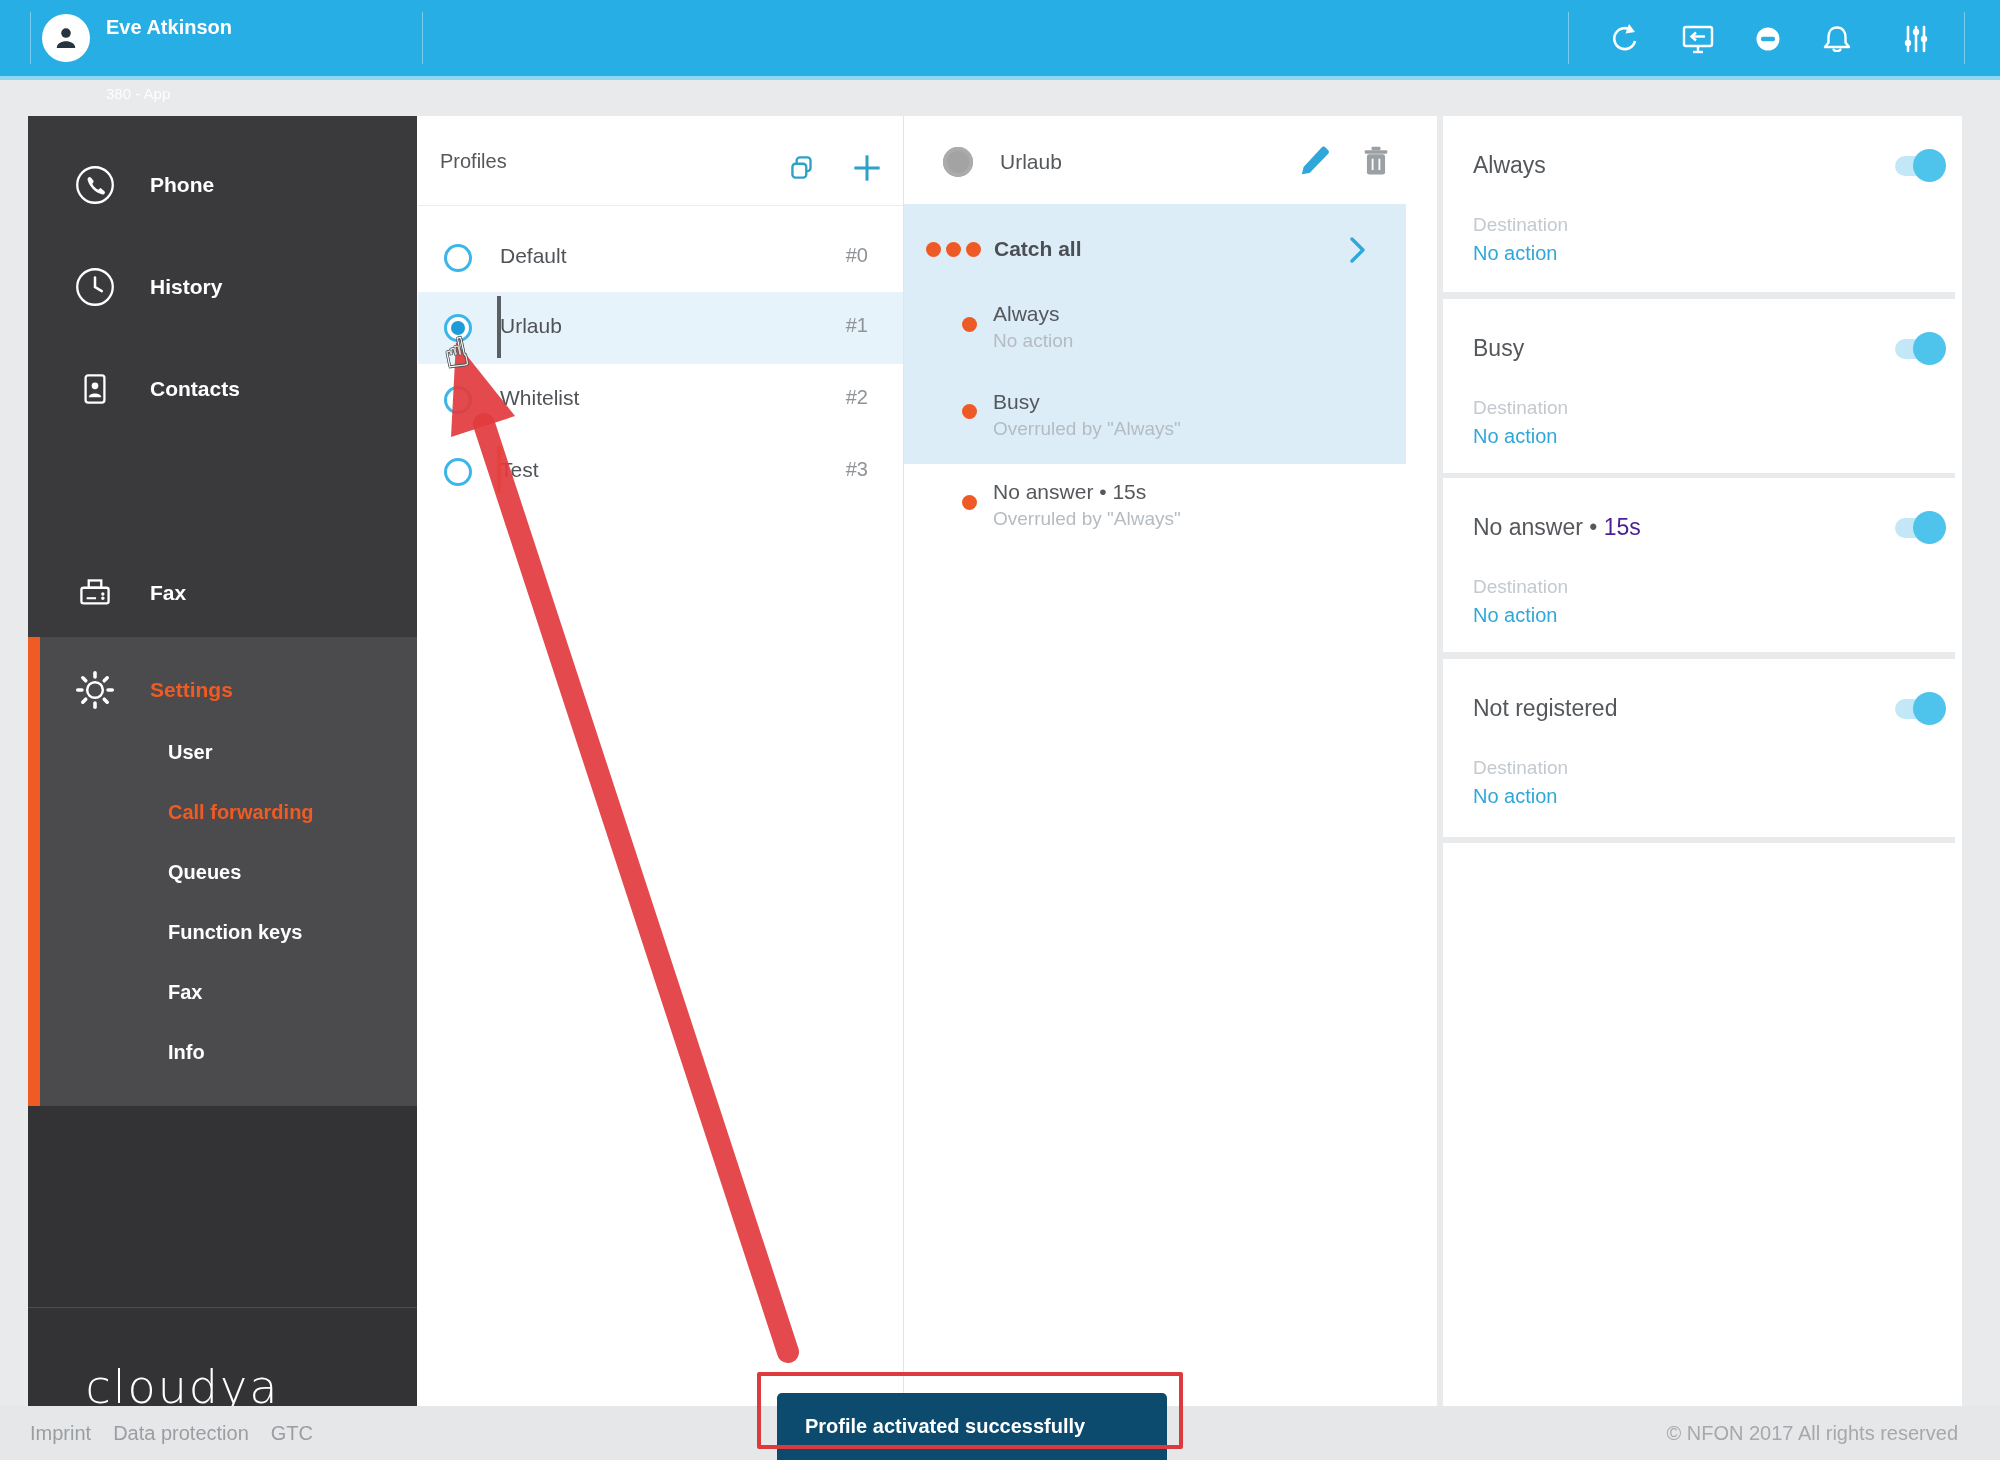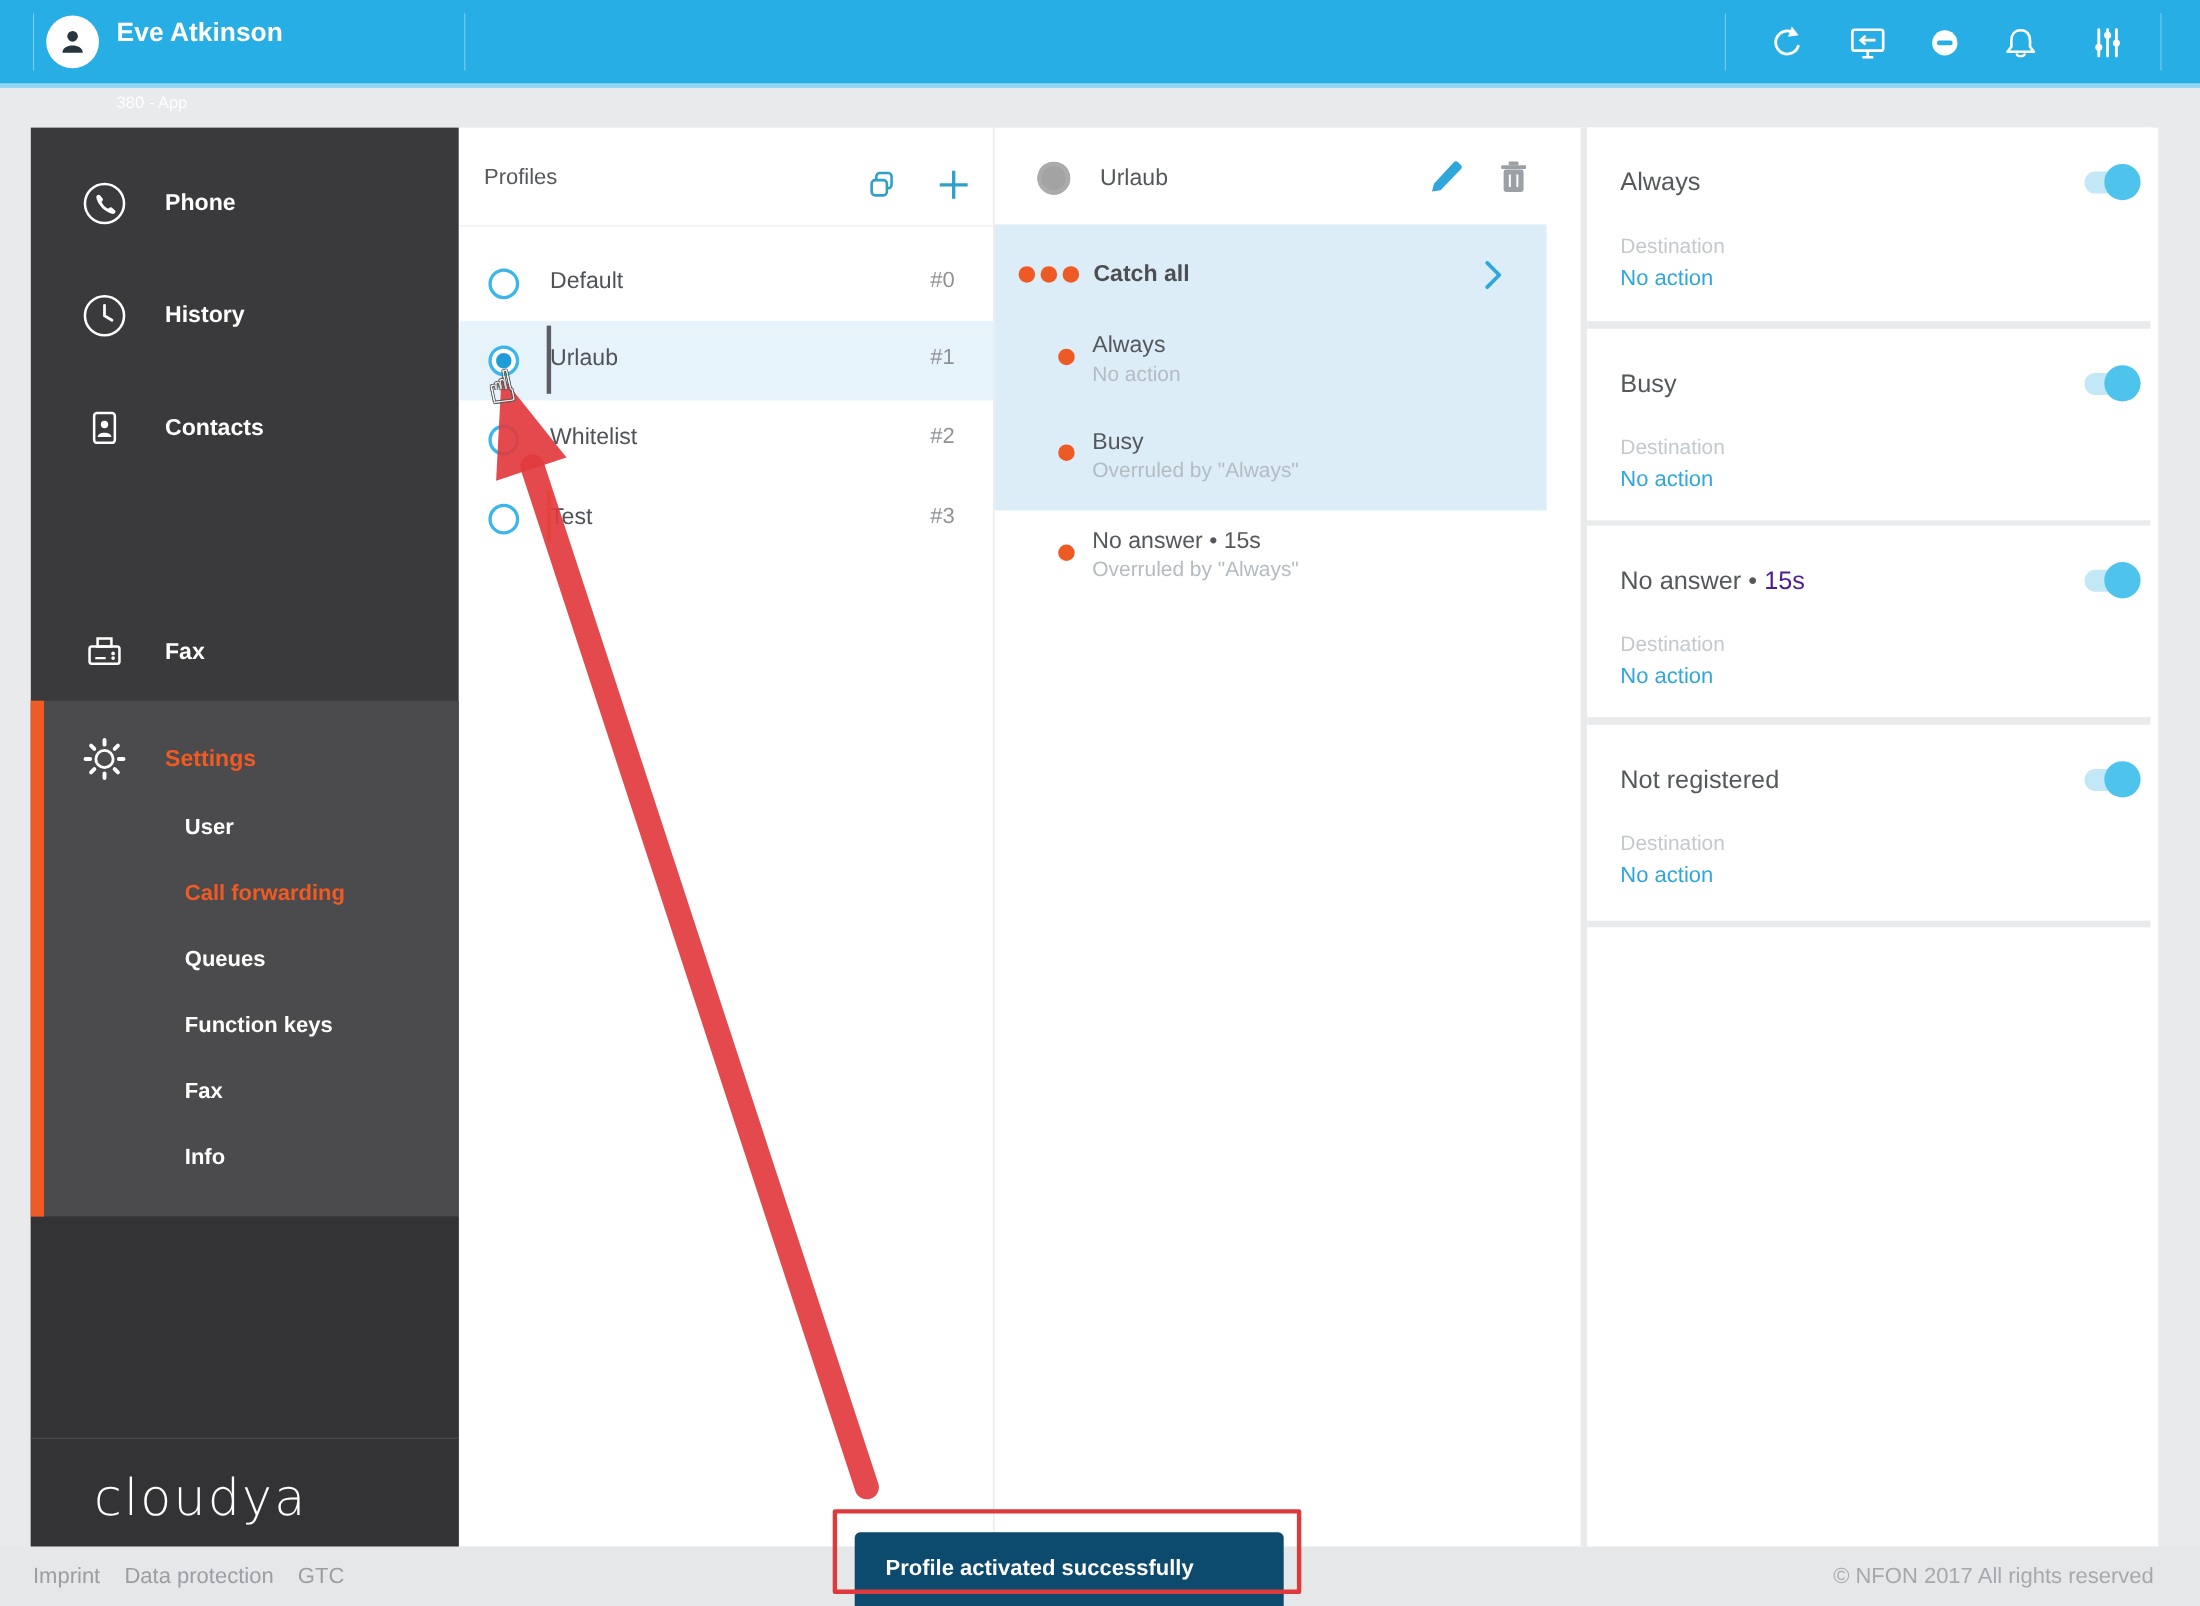--- a/index.html
+++ b/index.html
@@ -8,40 +8,40 @@
     background:#e9eaeb;
     font-family:"Liberation Sans",sans-serif;
     -webkit-font-smoothing:antialiased;
   }
   .abs{position:absolute;}
   
   .topbar{left:0;top:0;width:2000px;height:76px;background:#27aee4;z-index:5;}
   .topbar-edge{left:0;top:76px;width:2000px;height:4px;background:#8fd7f2;z-index:5;}
   .tb-divider{top:12px;width:1px;height:52px;background:rgba(255,255,255,.38);}
   .avatar{left:42px;top:14px;width:48px;height:48px;border-radius:50%;background:#fff;display:flex;align-items:center;justify-content:center;}
-  .tb-name{left:106px;top:16px;color:#fff;font-size:24px;font-weight:700;}
+  .tb-name{left:106px;top:16px;color:#fff;font-size:20px;font-weight:700;}
   .tb-sub{left:106px;top:41px;color:rgba(255,255,255,.92);font-size:15px;margin-top:44px;}
   .tb-ico{top:19px;width:40px;height:40px;cursor:pointer;}
   
   .content-base{left:28px;top:116px;width:1934px;height:1290px;background:#fff;}
   .vdiv1{left:903px;top:116px;width:1px;height:1290px;background:#e3e4e6;}
   .vdiv2{left:1437px;top:116px;width:6px;height:1290px;background:#e9eaeb;}
   
   .sidebar{left:28px;top:116px;width:389px;height:1290px;background:#3a3a3c;}
   .sb-settings-bg{left:0;top:521px;width:389px;height:469px;background:#4b4b4d;}
   .sb-lower{left:0;top:990px;width:389px;height:300px;background:#333335;}
   .sb-orange{left:0;top:521px;width:12px;height:469px;background:#f05a23;}
   .nav-item{left:0;width:440px;height:46px;display:flex;align-items:center;cursor:pointer;}
   .nav-ico{position:absolute;left:44px;width:46px;height:46px;}
   .nav-label{position:absolute;left:122px;color:#fff;font-size:21px;font-weight:700;}
   .sub-item{left:140px;height:30px;color:#fff;font-size:20px;font-weight:700;cursor:pointer;display:flex;align-items:center;}
   .sub-item.active{color:#f05a23;}
   .settings-label{color:#f05a23;}
   .sb-sep{left:0;top:1191px;width:389px;height:1px;background:#4d4d4f;}
-  .logo{left:0;top:1218px;width:309px;text-align:center;color:#fff;font-size:46px;font-weight:300;letter-spacing:2px;font-family:"DejaVu Sans",sans-serif;}
+  .logo{left:0;top:1244px;width:309px;text-align:center;color:#fff;font-size:46px;font-weight:300;letter-spacing:2px;font-family:"DejaVu Sans",sans-serif;}
   
   .profiles-col{left:418px;top:116px;width:485px;height:1290px;}
   .col-title{left:22px;top:34px;font-size:20px;color:#54575b;}
   .hdr-sep{left:0;top:89px;width:485px;height:1px;background:#ececee;}
   .prow{left:0;width:485px;height:72px;cursor:pointer;}
   .prow.active{background:#e7f3fb;}
   .radio{position:absolute;left:26px;top:22px;width:28px;height:28px;border:3px solid #3cb6e8;border-radius:50%;box-sizing:border-box;background:#fff;cursor:pointer;}
   .radio.checked::after{content:'';position:absolute;left:4px;top:4px;width:14px;height:14px;border-radius:50%;background:#1e9cd7;}
   .prow-label{position:absolute;left:82px;top:22px;font-size:21px;color:#4f5357;}
   .prow-num{position:absolute;right:35px;top:22px;font-size:20px;color:#8f9397;}

